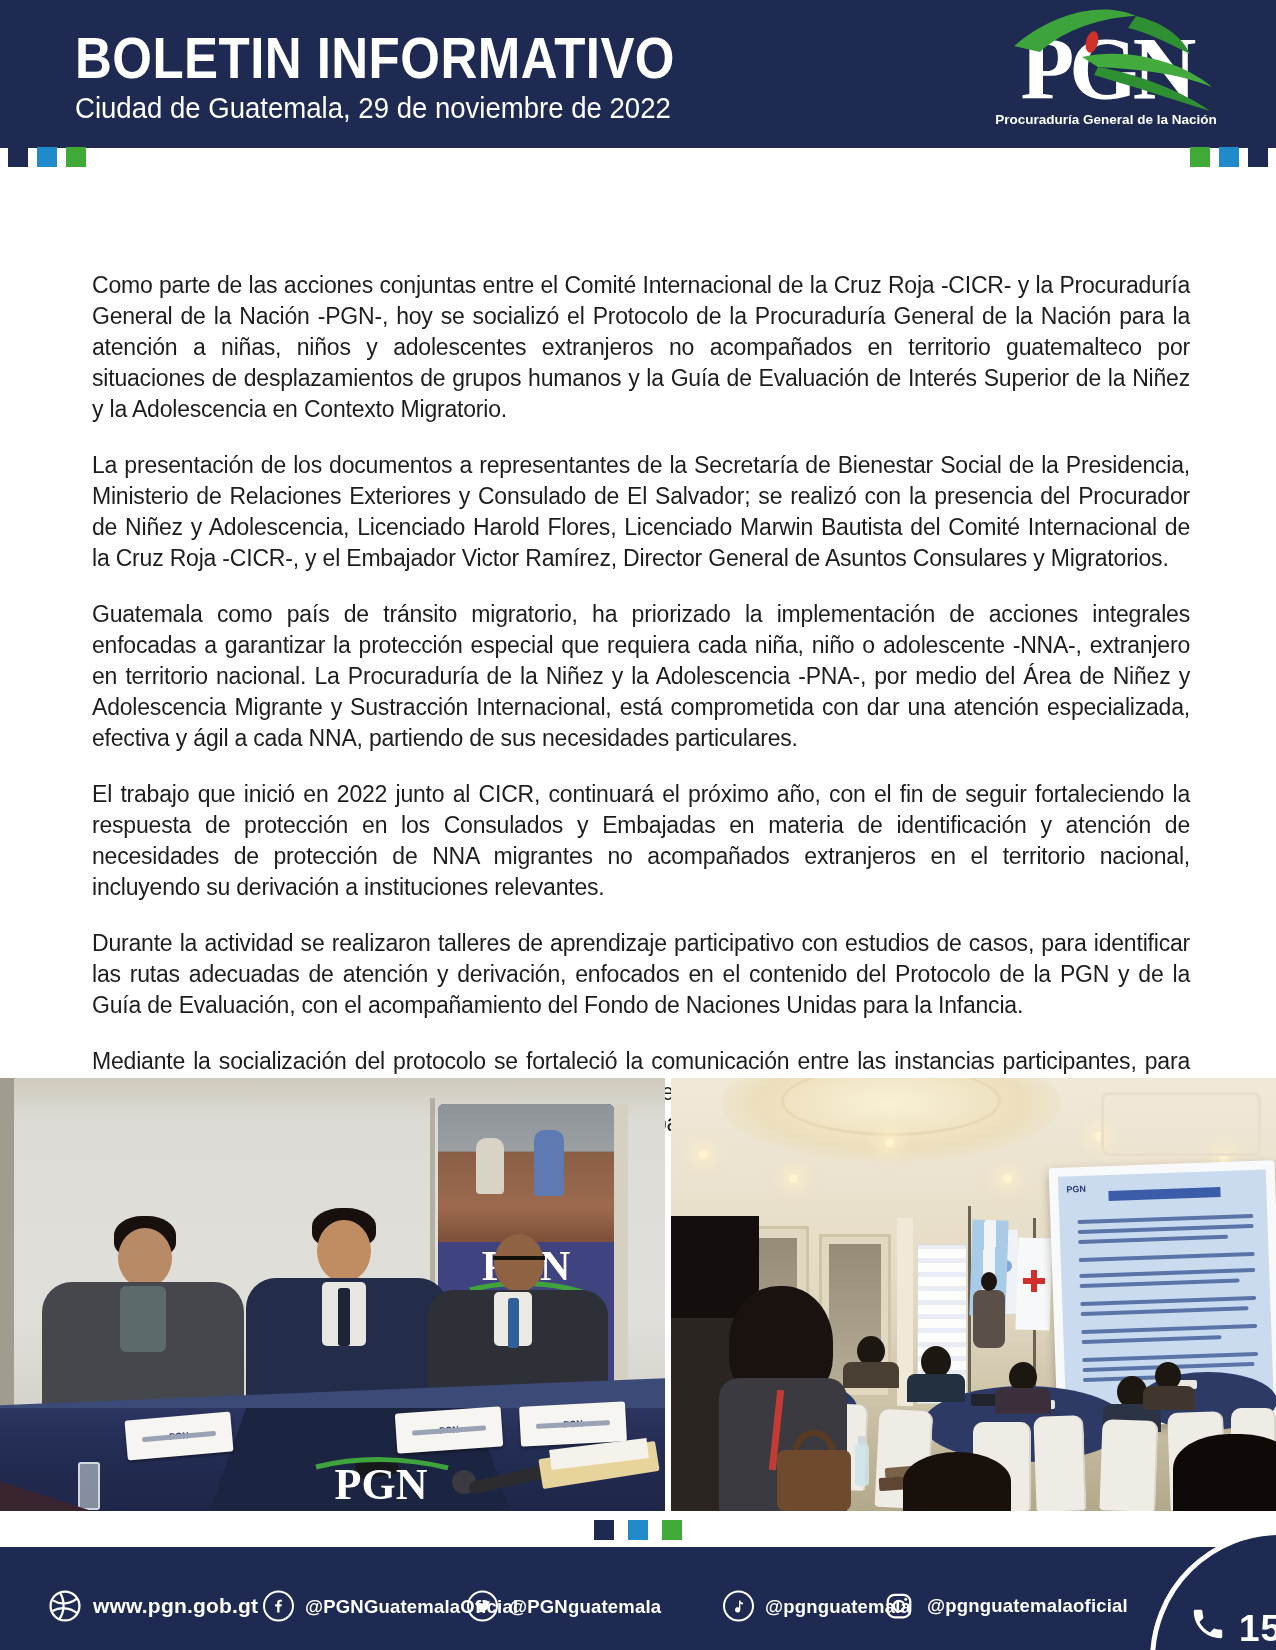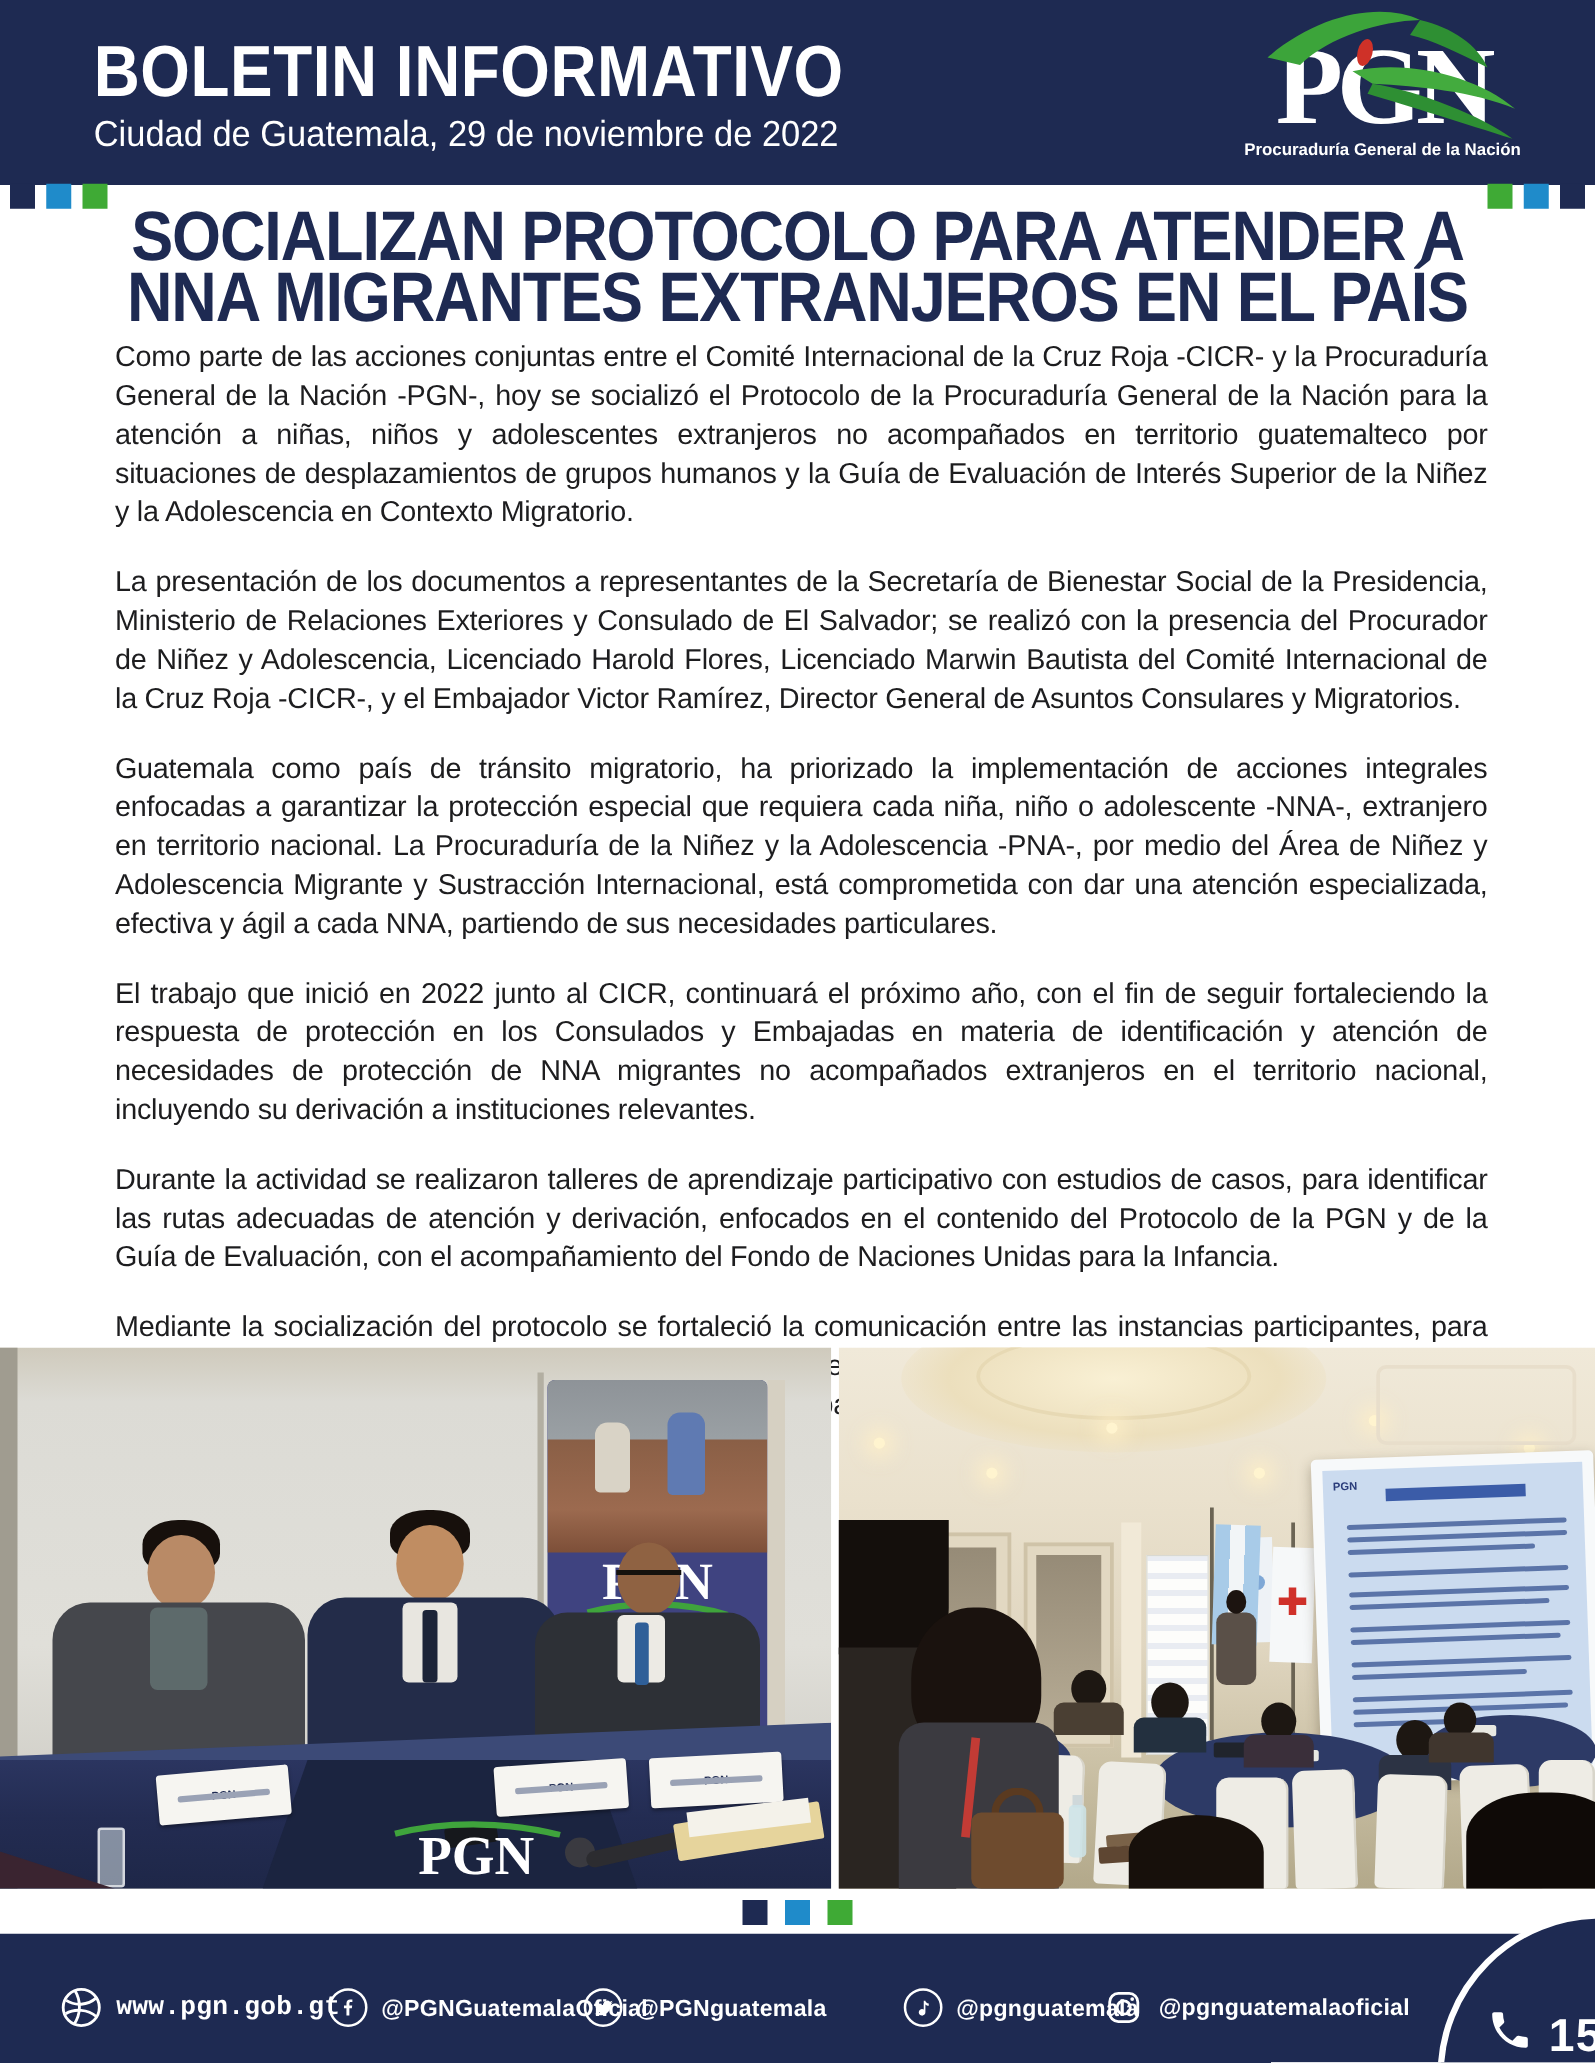--- a/index.html
+++ b/index.html
@@ -200,24 +200,20 @@
     <div class="sq navy"></div>
     <div class="sq blue"></div>
     <div class="sq green"></div>
   </div>
   <div class="sqrow tr">
     <div class="sq green"></div>
     <div class="sq blue"></div>
     <div class="sq navy"></div>
   </div>
 
-  <div class="a-title">
-    <span class="tl">SOCIALIZAN PROTOCOLO PARA ATENDER A</span>
-    <span class="tl">NNA MIGRANTES EXTRANJEROS EN EL PAÍS</span>
-  </div>
 
   <div class="body-text">
     <p>Como parte de las acciones conjuntas entre el Comité Internacional de la Cruz Roja -CICR- y la Procuraduría General de la Nación -PGN-, hoy se socializó el Protocolo de la Procuraduría General de la Nación para la atención a niñas, niños y adolescentes extranjeros no acompañados en territorio guatemalteco por situaciones de desplazamientos de grupos humanos y la Guía de Evaluación de Interés Superior de la Niñez y la Adolescencia en Contexto Migratorio.</p>
     <p>La presentación de los documentos a representantes de la Secretaría de Bienestar Social de la Presidencia, Ministerio de Relaciones Exteriores y Consulado de El Salvador; se realizó con la presencia del Procurador de Niñez y Adolescencia, Licenciado Harold Flores, Licenciado Marwin Bautista del Comité Internacional de la Cruz Roja -CICR-, y el Embajador Victor Ramírez, Director General de Asuntos Consulares y Migratorios.</p>
     <p>Guatemala como país de tránsito migratorio, ha priorizado la implementación de acciones integrales enfocadas a garantizar la protección especial que requiera cada niña, niño o adolescente -NNA-, extranjero en territorio nacional. La Procuraduría de la Niñez y la Adolescencia -PNA-, por medio del Área de Niñez y Adolescencia Migrante y Sustracción Internacional, está comprometida con dar una atención especializada, efectiva y ágil a cada NNA, partiendo de sus necesidades particulares.</p>
     <p>El trabajo que inició en 2022 junto al CICR, continuará el próximo año, con el fin de seguir fortaleciendo la respuesta de protección en los Consulados y Embajadas en materia de identificación y atención de necesidades de protección de NNA migrantes no acompañados extranjeros en el territorio nacional, incluyendo su derivación a instituciones relevantes.</p>
     <p>Durante la actividad se realizaron talleres de aprendizaje participativo con estudios de casos, para identificar las rutas adecuadas de atención y derivación, enfocados en el contenido del Protocolo de la PGN y de la Guía de Evaluación, con el acompañamiento del Fondo de Naciones Unidas para la Infancia.</p>
     <p>Mediante la socialización del protocolo se fortaleció la comunicación entre las instancias participantes, para tener de forma coordinada una respuesta que privilegie el interés superior de NNA extranjeros en el país. El encuentro también permitió que se conociera el trabajo que realiza el CICR, a favor de la niñez y adolescencia en Guatemala.</p>
   </div>
 
@@ -413,21 +409,21 @@
 
     <div class="f-item" style="left:48px;">
       <span class="ic" style="border:none;width:34px;height:34px;">
         <svg viewBox="0 0 24 24" width="34" height="34" fill="none" stroke="#ffffff" stroke-width="1.6">
           <circle cx="12" cy="12" r="10.2"></circle>
           <path d="M3.5 8c5 3.2 12 3 17-1.4"></path>
           <path d="M3.2 15.5c5-3 12.5-2.6 17.3 1.6"></path>
           <path d="M8.5 2.5c3.4 5.6 3.4 13.4-.6 19"></path>
         </svg>
       </span>
-      <span style="font-size:21px;font-family:Liberation Mono, monospace;">www.pgn.gob.gt</span>
+      <span style="font-size:21px;">www.pgn.gob.gt</span>
     </div>
 
     <div class="f-item" style="left:263px;">
       <span class="ic">
         <svg viewBox="0 0 24 24" width="17" height="17">
           <path d="M13.4 21v-8.2h2.8l.4-3.2h-3.2V7.5c0-.9.3-1.6 1.7-1.6h1.7V3.1c-.3 0-1.3-.1-2.5-.1-2.5 0-4.2 1.5-4.2 4.3v2.3H7.3v3.2h2.8V21h3.3z" fill="#ffffff"></path>
         </svg>
       </span>
       <span>@PGNGuatemalaOficial</span>
     </div>

